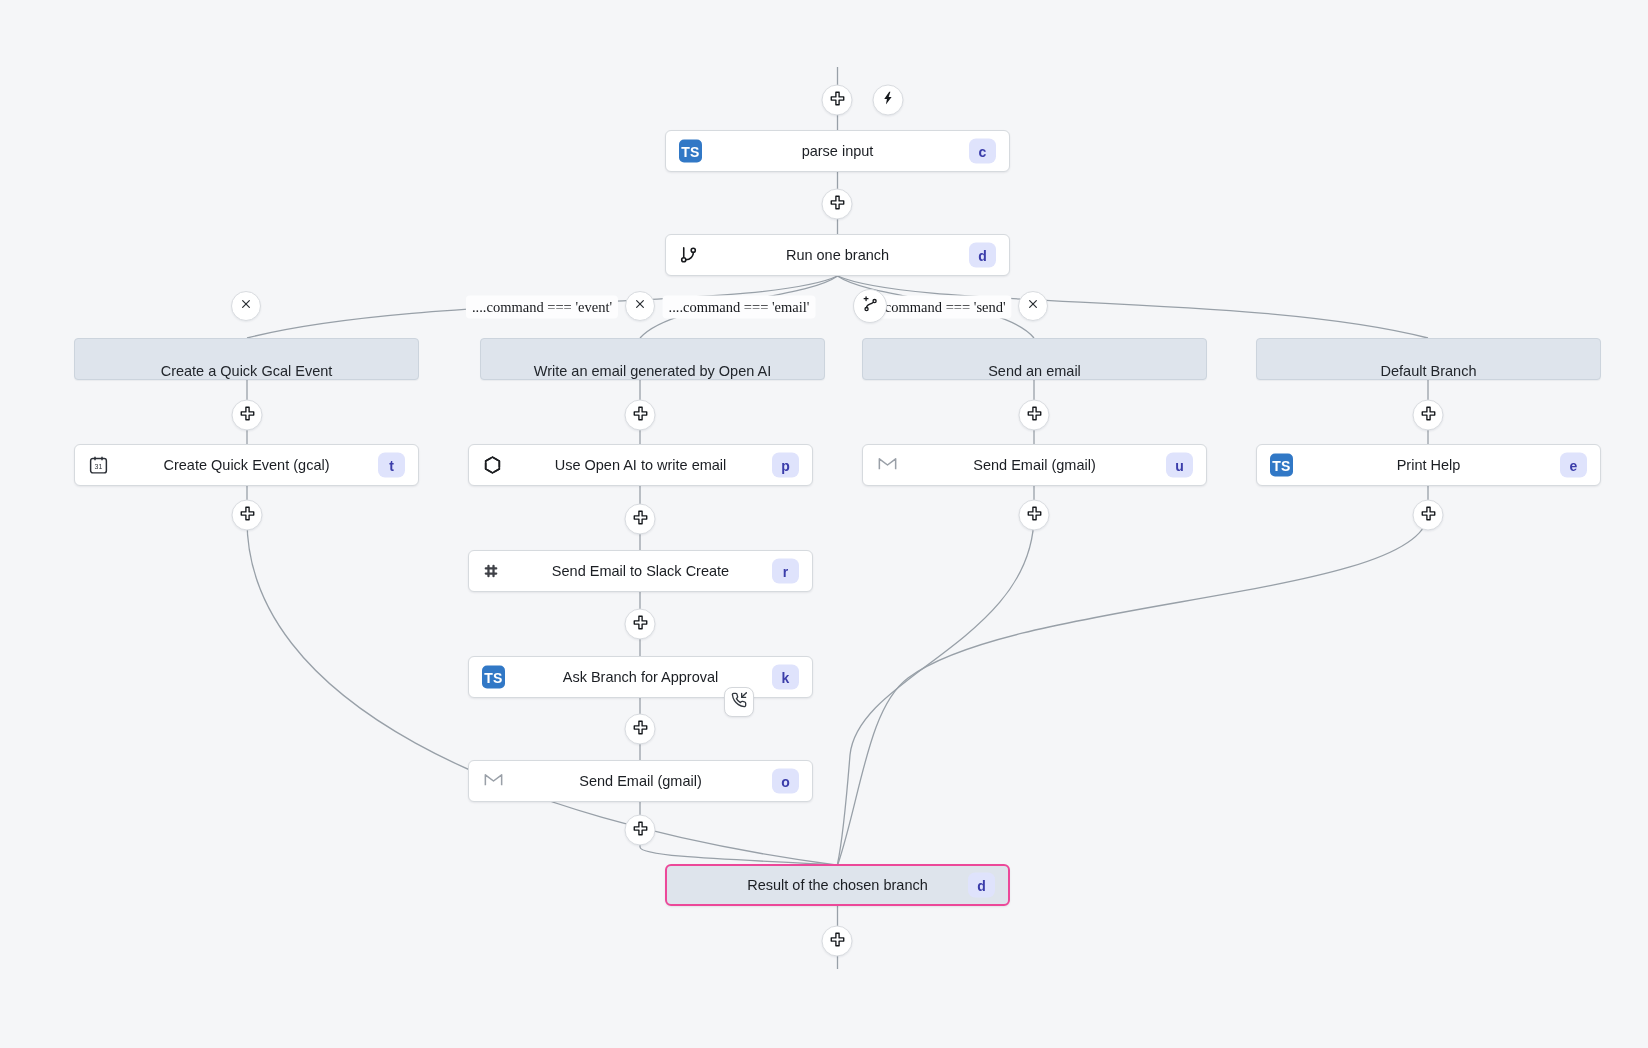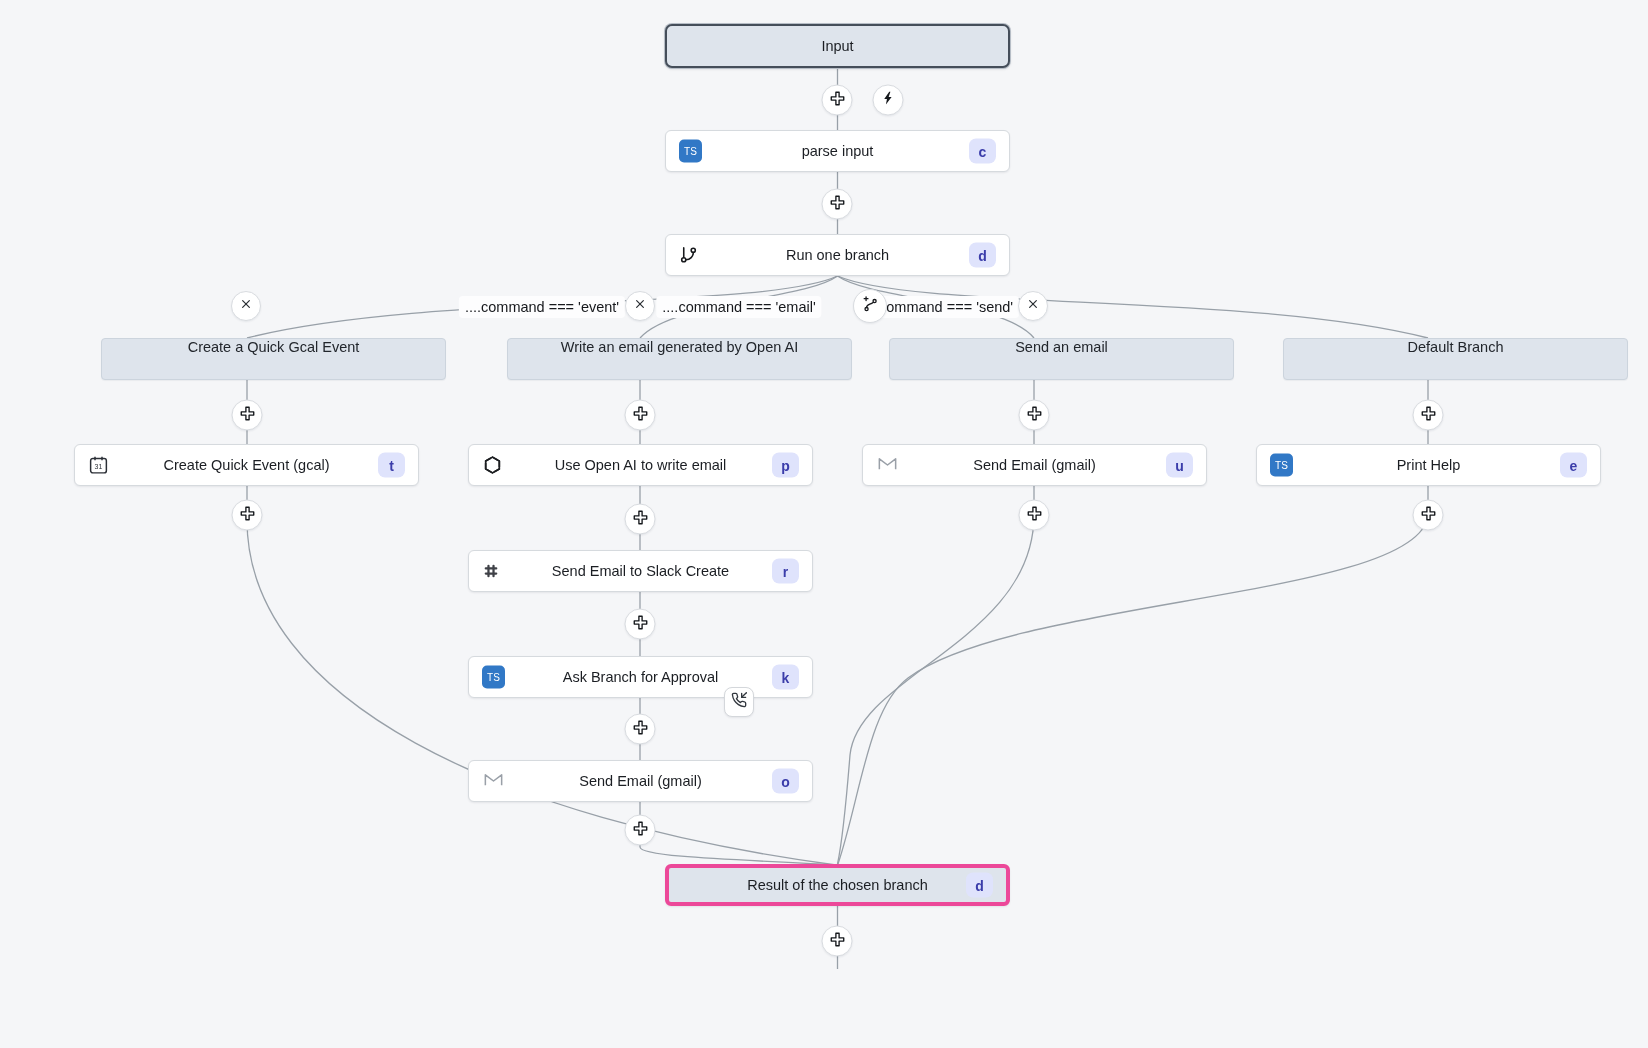--- a/index.html
+++ b/index.html
@@ -9,44 +9,44 @@
   .edges path{stroke:#98a0a8;stroke-width:1.3;fill:none;}
 
   .node{position:absolute;width:345px;height:42px;background:#fff;border:1px solid #d6dade;
         border-radius:6px;box-shadow:0 1px 2px rgba(20,30,50,.08);
         display:flex;align-items:center;justify-content:center;box-sizing:border-box;z-index:4;}
   .nlabel{font-size:14.5px;color:#1b1e23;white-space:nowrap;}
   .nicon{position:absolute;left:13px;top:50%;transform:translateY(-50%);display:flex;align-items:center;}
   .badge{position:absolute;right:13px;top:50%;transform:translateY(-50%);min-width:27px;height:25px;
          border-radius:7px;background:#dfe3fc;color:#3b3daa;font-weight:bold;font-size:14px;
          display:flex;align-items:center;justify-content:center;padding:0 6px;box-sizing:border-box;}
-  .tinted{background:#dee4ec;border:4px solid #ec4899;}
+  .tinted{background:#dee4ec;border:2px solid #ec4899;}
   .hdr{position:absolute;width:345px;height:42px;background:#dee4ec;border:1px solid #ccd4dd;
-       border-radius:4px;display:flex;align-items:flex-start;justify-content:center;
+       border-radius:4px;display:flex;align-items:flex-end;justify-content:center;
        font-size:14.5px;color:#22262c;box-sizing:border-box;z-index:4;
-       box-shadow:0 1px 1px rgba(20,30,50,.05);margin-left:27px;}
+       box-shadow:0 1px 1px rgba(20,30,50,.05);}
   .input-node{border:2px solid #454e5a;border-radius:7px;height:44px;
               box-shadow:0 0 0 1px #b6bdc6,0 1px 3px rgba(20,30,50,.15);}
 
   .circle{position:absolute;background:#fff;border:1px solid #d9dce0;border-radius:50%;
           display:flex;align-items:center;justify-content:center;transform:translate(-50%,-50%);
           box-shadow:0 1px 2px rgba(20,30,50,.07);z-index:3;box-sizing:border-box;}
   .c31{width:31px;height:31px;}
   .c30{width:30px;height:30px;}
   .c34{width:34px;height:34px;}
 
   .cond{position:absolute;transform:translate(-50%,-50%);background:#fdfdfe;padding:3px 6px;
-        border-radius:4px;font-size:14.5px;color:#16181c;white-space:nowrap;z-index:2;}
+        border-radius:4px;font-size:14.5px;color:#16181c;white-space:nowrap;z-index:2;font-family:Liberation Serif, serif;}
 
   .phone-btn{position:absolute;width:30px;height:30px;background:#fff;border:1px solid #d4d7db;
              border-radius:8px;display:flex;align-items:center;justify-content:center;
              box-shadow:0 1px 2px rgba(20,30,50,.08);z-index:5;box-sizing:border-box;}
 
-  .ts-ic{width:23px;height:23px;border-radius:5px;background:#3178c6;color:#fff;font-size:10px;
-         font-weight:normal;display:flex;align-items:center;justify-content:center;letter-spacing:.2px;}
+  .ts-ic{width:23px;height:23px;border-radius:5px;background:#3178c6;color:#fff;font-size:14px;
+         font-weight:bold;display:flex;align-items:center;justify-content:center;letter-spacing:.2px;}
 </style>
 </head>
 <body>
 
 <div class="canvas">
 
   <svg class="edges" width="1648" height="1048">
     <path d="M837.5 67 V130"></path>
     <path d="M837.5 172 V234"></path>
     <path d="M837.5 276 C 765 310, 425 293, 247 338"></path>
@@ -169,23 +169,20 @@
           <path d="M8 2.2h4v5.8h5.8v4H12v5.8H8V12H2.2V8H8z" fill="#fff" stroke="#15181c" stroke-width="1.7" stroke-linejoin="round"></path>
         </svg></span>
     </div>
 
   <div class="circle c31" style="left:888px;top:100px">
     <span><svg viewBox="0 0 20 20" width="15" height="15">
           <path d="M11.6 1.5 L5 11.2 h3.6 L7.2 18.5 l7.6 -9.8 h-3.9 l2.3 -7.2 Z" fill="#15181c"></path>
         </svg></span>
   </div>
 
-  <div class="node tinted input-node" style="left:665px;top:24px">
-    <span class="nlabel">Input</span>
-  </div>
 
   <div class="node" style="left:665px;top:130px">
     <span class="nicon">
         <span class="ts-ic">TS</span>
       </span>
     <span class="nlabel">parse input</span>
     <span class="badge">c</span>
   </div>
 
   <div class="node" style="left:665px;top:234px">

